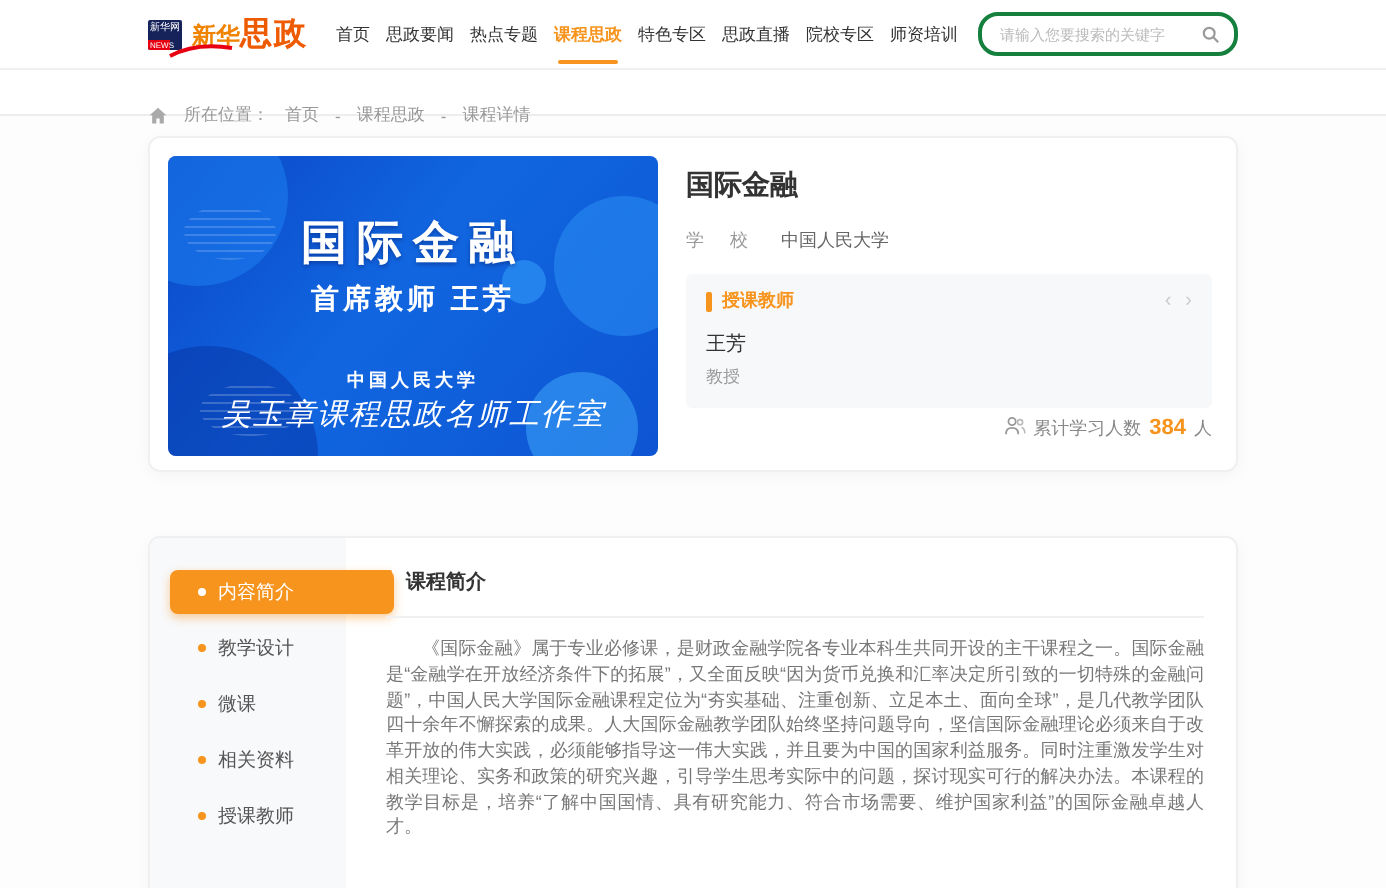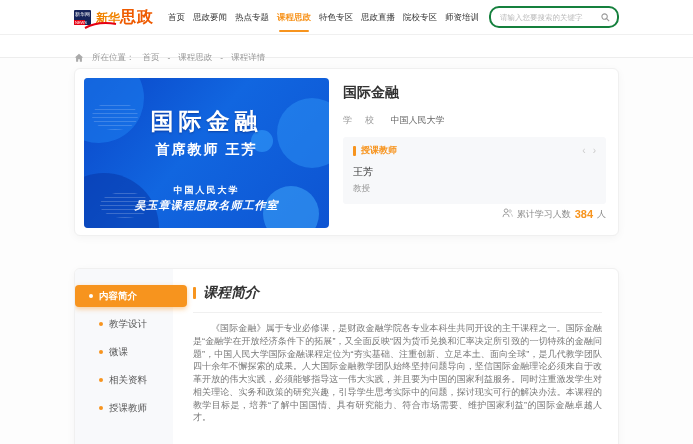--- a/index.html
+++ b/index.html
@@ -36,21 +36,21 @@
   .banner{width:245px;height:150px;border-radius:4px;position:relative;overflow:hidden;flex:0 0 auto;
     background:linear-gradient(130deg,#0a46c8 0%,#1166e0 45%,#0d54d2 100%);}
   .bub{position:absolute;border-radius:50%;}
   .stripes{position:absolute;border-radius:50%;
     background:repeating-linear-gradient(0deg,rgba(255,255,255,.5) 0 1px,transparent 1px 4px);}
   .bn-t{position:absolute;width:100%;text-align:center;color:#fff;}
   .bn-title{top:28px;font-size:23px;font-weight:bold;letter-spacing:5px;
     font-family:"DejaVu Serif","Liberation Serif",serif;text-shadow:0 1px 2px rgba(0,0,60,.35);}
   .bn-sub{top:63px;font-size:14px;letter-spacing:2px;font-weight:bold;}
   .bn-o1{top:106px;font-size:9px;font-weight:bold;letter-spacing:2px;}
-  .bn-o2{top:120px;font-size:11px;font-weight:bold;letter-spacing:1px;font-style:italic;}
+  .bn-o2{top:120px;font-size:15px;font-weight:normal;letter-spacing:1px;font-style:italic;}
   .panel{flex:1;padding:6px 3px 0 14px;position:relative;}
   .c-title{font-size:14px;font-weight:bold;color:#333;}
   .school{margin-top:12px;font-size:9px;}
   .school .lb{color:#999;letter-spacing:2px;}
   .school .vl{color:#666;margin-left:12px;}
   .tbox{margin-top:10px;background:#f7f8fa;border-radius:3px;padding:7px 10px 9px;}
   .tbox-h{display:flex;align-items:center;}
   .obar{width:3px;height:10px;background:#f7941e;border-radius:1px;margin-right:5px;}
   .tbox-lb{font-size:9px;font-weight:bold;color:#f7941e;}
   .pager{margin-left:auto;display:flex;gap:7px;}
@@ -58,27 +58,27 @@
   .tname{margin-top:8px;font-size:10px;color:#333;}
   .ttl{margin-top:4px;font-size:8.5px;color:#999;}
   .stats{position:absolute;right:12px;bottom:14px;display:flex;align-items:flex-start;gap:4px;
     font-size:9px;color:#888;}
   .stats .num{color:#f7941e;font-weight:bold;font-size:11px;}
   .card2{top:268px;height:190px;display:flex;overflow:hidden;padding:0;}
   .side{width:98px;background:#f8f9fb;padding-top:16px;flex:0 0 auto;}
   .s-item{height:22px;display:flex;align-items:center;gap:6px;padding-left:24px;margin-bottom:6px;
     font-size:9.5px;color:#555;cursor:pointer;box-sizing:border-box;}
   .s-item .dot{width:4px;height:4px;border-radius:50%;background:#f7941e;flex:0 0 auto;}
-  .s-item.active{background:#f7941e;color:#fff;width:112px;padding-left:14px;
-    border-radius:4px;font-weight:bold;box-shadow:0 2px 5px rgba(247,148,30,.45);}
+  .s-item.active{background:#f7941e;color:#fff;width:112px;margin-left:10px;padding-left:14px;
+    border-radius:4px;font-weight:normal;box-shadow:0 2px 5px rgba(247,148,30,.45);}
   .s-item.active .dot{background:#fff;}
   .main{flex:1;padding:15px 16px 0 20px;}
   .sec-h{display:flex;align-items:center;}
   .sec-h .obar{height:12px;margin-right:7px;}
-  .sec-t{font-size:14px;font-weight:bold;color:#333;font-style:italic;}
+  .sec-t{font-size:10px;font-weight:bold;color:#333;}
   .divider{margin-top:10px;border-top:1px solid #f0f0f0;}
   .intro{margin-top:9px;font-size:9px;color:#777;line-height:1.42;text-align:justify;text-indent:2em;}
   svg{display:block;}
 </style>
 </head>
 <body>
 
 <div class="hdr">
   <div class="hdr-in">
     <div class="logo">

